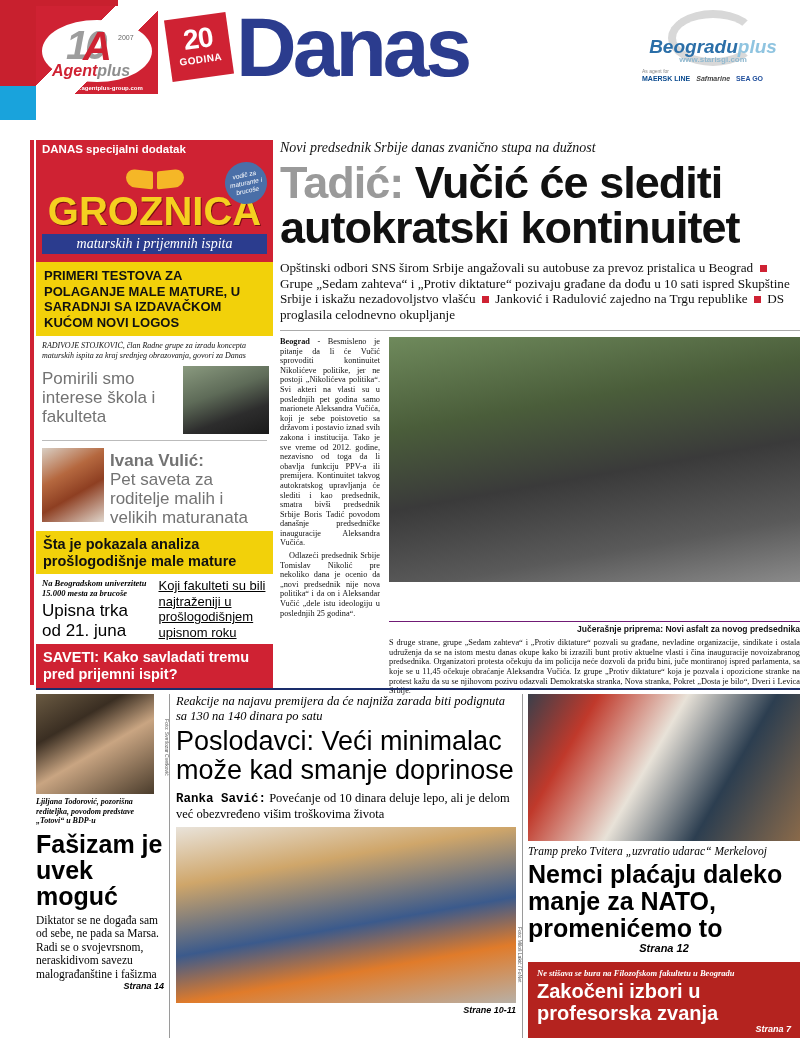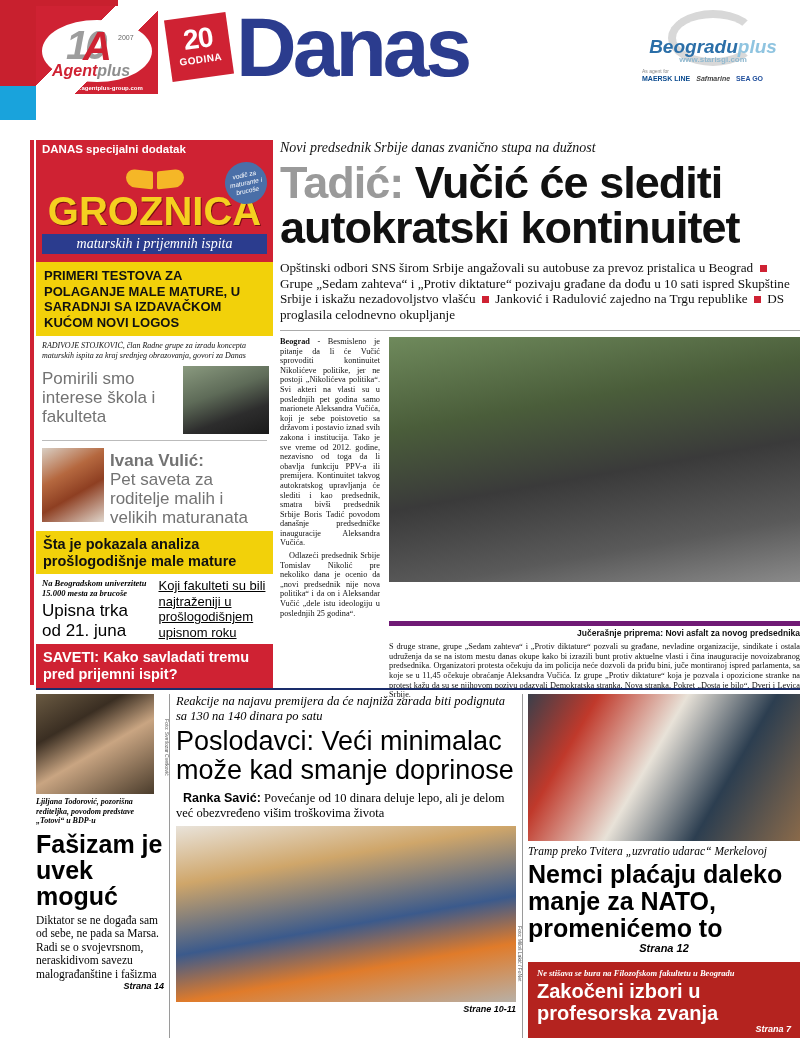--- a/index.html
+++ b/index.html
@@ -116,21 +116,21 @@
   .ms-rule { height: 1px; background: #aaa; margin-top: 8px; }
 
   .cols3 { display: flex; gap: 9px; margin-top: 6px; }
   .col { font-family: "Liberation Serif", serif; font-size: 8.3px; line-height: 9.6px;
          text-align: justify; color: #111; }
   .col p { margin-bottom: 3px; text-indent: 9px; }
   .col p.first { text-indent: 0; }
   .col b { font-weight: bold; }
 
   .photo-caption { font-size: 8.5px; font-weight: bold; text-align: right; padding: 2px 0; color: #111;
-                   border-top: 5px solid #701a75; }
+                   border-top: 1px solid #701a75; }
   .credit-v { position: absolute; writing-mode: vertical-rl; font-size: 5px; color: #555; }
 
   .cols2 { display: flex; gap: 9px; }
   .end-sig { text-align: right; font-weight: bold; font-style: italic; }
 
   
   .bottom { position: absolute; left: 36px; top: 688px; width: 764px; height: 350px; }
   .hr-main { position: absolute; left: 0; top: 0; width: 764px; height: 2px; background: #1a2d6b; }
 
   .bl { position: absolute; left: 0; top: 6px; width: 128px; }
@@ -139,21 +139,21 @@
   .bl .h { font-size: 25px; line-height: 26px; font-weight: bold; margin-top: 5px; }
   .bl .t { font-family: "Liberation Serif", serif; font-size: 11.5px; line-height: 13.5px; margin-top: 5px; }
   .bl .pg { font-weight: bold; font-style: italic; font-size: 9px; text-align: right; }
 
   .divline { position: absolute; background: #9a9a9a; width: 1px; }
 
   .bm { position: absolute; left: 140px; top: 6px; width: 340px; }
   .bm .kick { font-family: "Liberation Serif", serif; font-style: italic; font-size: 12.5px; line-height: 14.5px; }
   .bm .h { font-size: 27px; line-height: 29px; margin-top: 4px; }
   .bm .sub { font-family: "Liberation Serif", serif; font-size: 12.5px; line-height: 14.5px; margin-top: 6px; }
-  .bm .sub b { font-weight: bold; font-family: Liberation Sans, sans-serif; margin-left: 7px; }
+  .bm .sub b { font-weight: bold; font-family: Liberation Mono, monospace; }
   .bm .pg { font-weight: bold; font-style: italic; font-size: 9px; text-align: right; margin-top: 2px; }
 
   .br { position: absolute; left: 492px; top: 6px; width: 272px; }
   .br .kick { font-family: "Liberation Serif", serif; font-style: italic; font-size: 11.5px; margin-top: 4px; }
   .br .h { font-size: 25px; line-height: 27px; font-weight: bold; margin-top: 4px; }
   .br .pg { font-weight: bold; font-style: italic; font-size: 11px; text-align: center; }
   .redbox { background: #b4231f; color: #fff; padding: 6px 9px 8px 9px; margin-top: 8px; }
   .redbox .k { font-family: "Liberation Serif", serif; font-style: italic; font-weight: bold; font-size: 8.5px; }
   .redbox .h { font-size: 20px; line-height: 22px; margin-top: 2px; }
   .redbox .pg { font-weight: bold; font-style: italic; font-size: 9px; text-align: right; }

